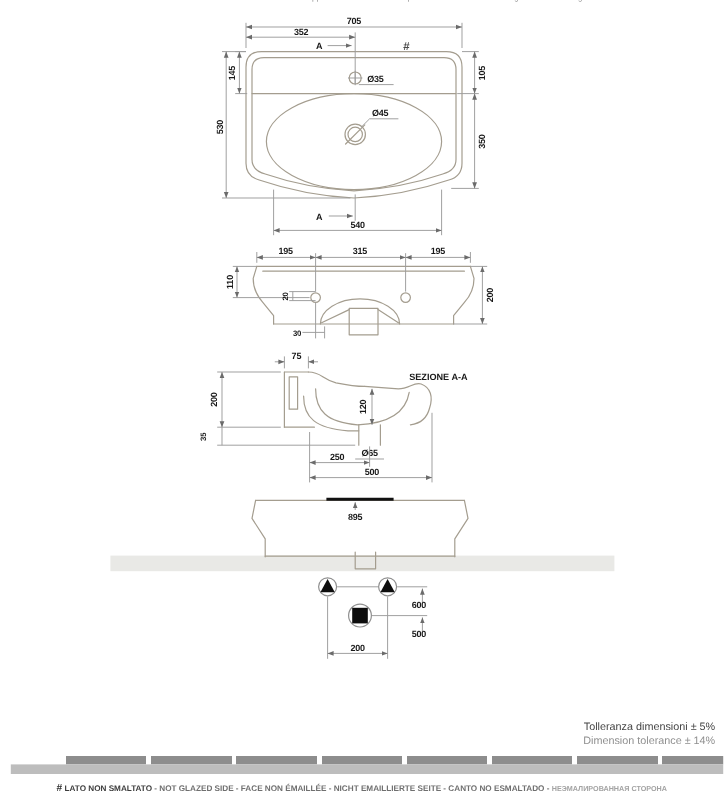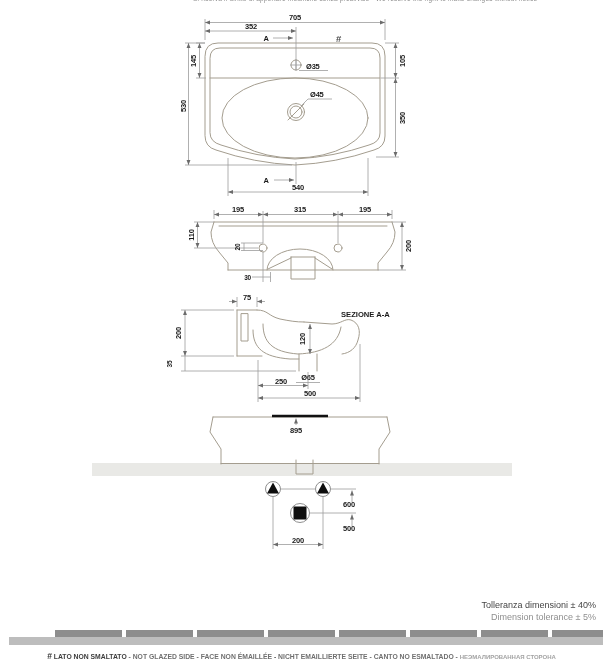--- a/index.html
+++ b/index.html
@@ -222,22 +222,22 @@
       <text x="355" y="531" text-anchor="end">500</text>
 
       <line class="dim" x1="273" y1="497" x2="273" y2="549"></line>
       <line class="dim" x1="323" y1="497" x2="323" y2="549"></line>
       <line class="dim" x1="273" y1="544.5" x2="323" y2="544.5" marker-start="url(#ah)" marker-end="url(#ah)"></line>
       <text x="298" y="542.5" text-anchor="middle">200</text>
     </g>
   </svg>
 
   <div class="tolerance">
-    <div class="l1">Tolleranza dimensioni ± 40%</div>
-    <div class="l2">Dimension tolerance ± 5%</div>
+    <div class="l1">Tolleranza dimensioni ± 5%</div>
+    <div class="l2">Dimension tolerance ± 14%</div>
   </div>
 
   <div class="bar-segs"></div>
   <div class="bar-light"></div>
 
   <div class="footnote">
     <span class="hash">#</span>
     <span class="primary">LATO NON SMALTATO</span>
     <span class="secondary">- NOT GLAZED SIDE - FACE NON ÉMAILLÉE - NICHT EMAILLIERTE SEITE - CANTO NO ESMALTADO -</span>
     <span class="cyr">НЕЭМАЛИРОВАННАЯ СТОРОНА</span>

